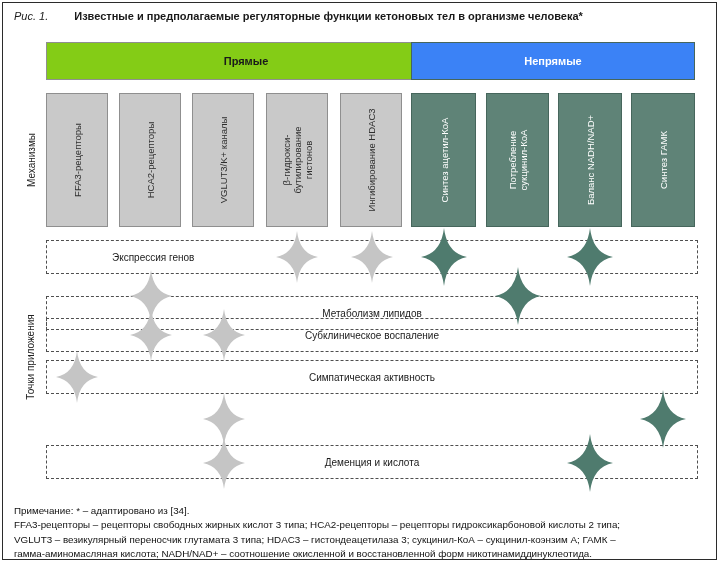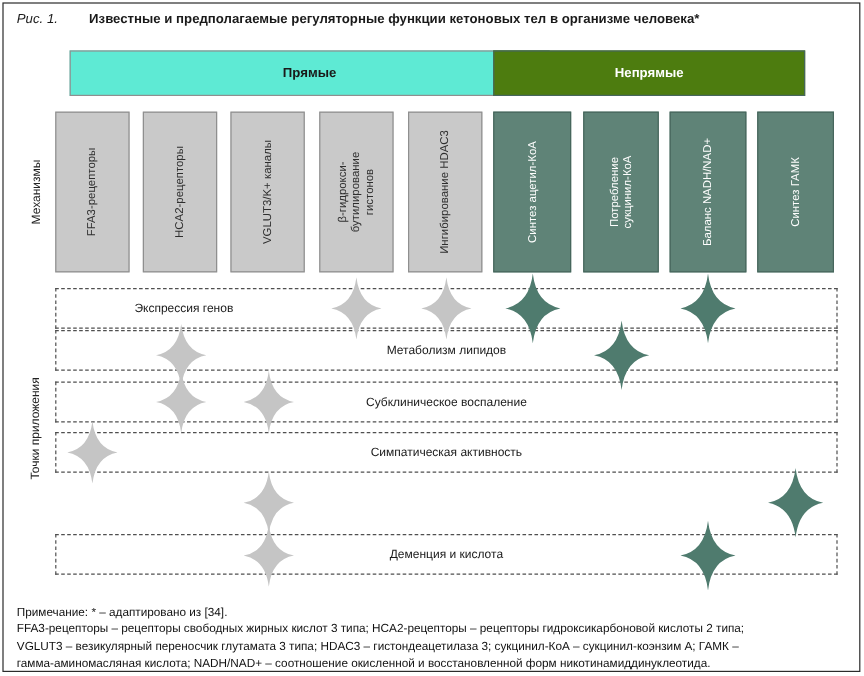--- a/index.html
+++ b/index.html
@@ -6,22 +6,22 @@
   #fig{position:relative;width:720px;height:563px;background:#fff;
        font-family:"Liberation Sans",sans-serif;color:#1a1a1a;overflow:hidden;}
   #frame{position:absolute;left:2px;top:2px;right:3px;bottom:3px;border:1px solid #2b2b2b;}
 
   .title{position:absolute;left:14px;top:10px;font-size:11px;white-space:nowrap;}
   .title .pfx{font-style:italic;font-weight:400;margin-right:4px;}
   .title .txt{font-weight:700;margin-left:22px;}
 
   .hbar{position:absolute;top:42px;height:38px;display:flex;align-items:center;justify-content:center;
         font-size:11px;font-weight:700;box-sizing:border-box;}
-  .hbar.direct{left:46px;width:400px;background:#5eead4;border:1px solid #8f8f8f;color:#1a1a1a;margin-left:12px;}
-  .hbar.indirect{left:411px;width:260px;background:#4d7c0f;border:1px solid #46665c;color:#fff;}
+  .hbar.direct{left:46px;width:400px;background:#84cc16;border:1px solid #8f8f8f;color:#1a1a1a;}
+  .hbar.indirect{left:411px;width:284px;background:#3b82f6;border:1px solid #46665c;color:#fff;}
 
   .sideLabel{position:absolute;transform:translate(-50%,-50%) rotate(-90deg);
              white-space:nowrap;font-size:10px;color:#222;}
 
   .col{position:absolute;top:93px;height:134px;box-sizing:border-box;}
   .col.direct{background:#c9c9c9;border:1px solid #8f8f8f;}
   .col.indirect{background:#5f8377;border:1px solid #46665c;}
   .col .vlabel{position:absolute;left:50%;top:50%;width:130px;
                transform:translate(-50%,-50%) rotate(-90deg);
                text-align:center;font-size:9.5px;line-height:11px;white-space:pre-line;}
@@ -87,21 +87,21 @@
   <div class="col indirect" style="left:558px;width:64px;">
       <span class="vlabel">Баланс NADH/NAD+</span>
     </div>
   <div class="col indirect" style="left:631px;width:64px;">
       <span class="vlabel">Синтез ГАМК</span>
     </div>
 
   <div class="rowbox first" style="top:240px;">
       <span class="rlabel">Экспрессия генов</span>
     </div>
-  <div class="rowbox" style="top:275px;text-align:right;">
+  <div class="rowbox" style="top:296px;text-align:right;">
       <span class="rlabel">Метаболизм липидов</span>
     </div>
   <div class="rowbox" style="top:318px;">
       <span class="rlabel">Субклиническое воспаление</span>
     </div>
   <div class="rowbox" style="top:360px;">
       <span class="rlabel">Симпатическая активность</span>
     </div>
   <div class="rowbox" style="top:445px;">
       <span class="rlabel">Деменция и кислота</span>

